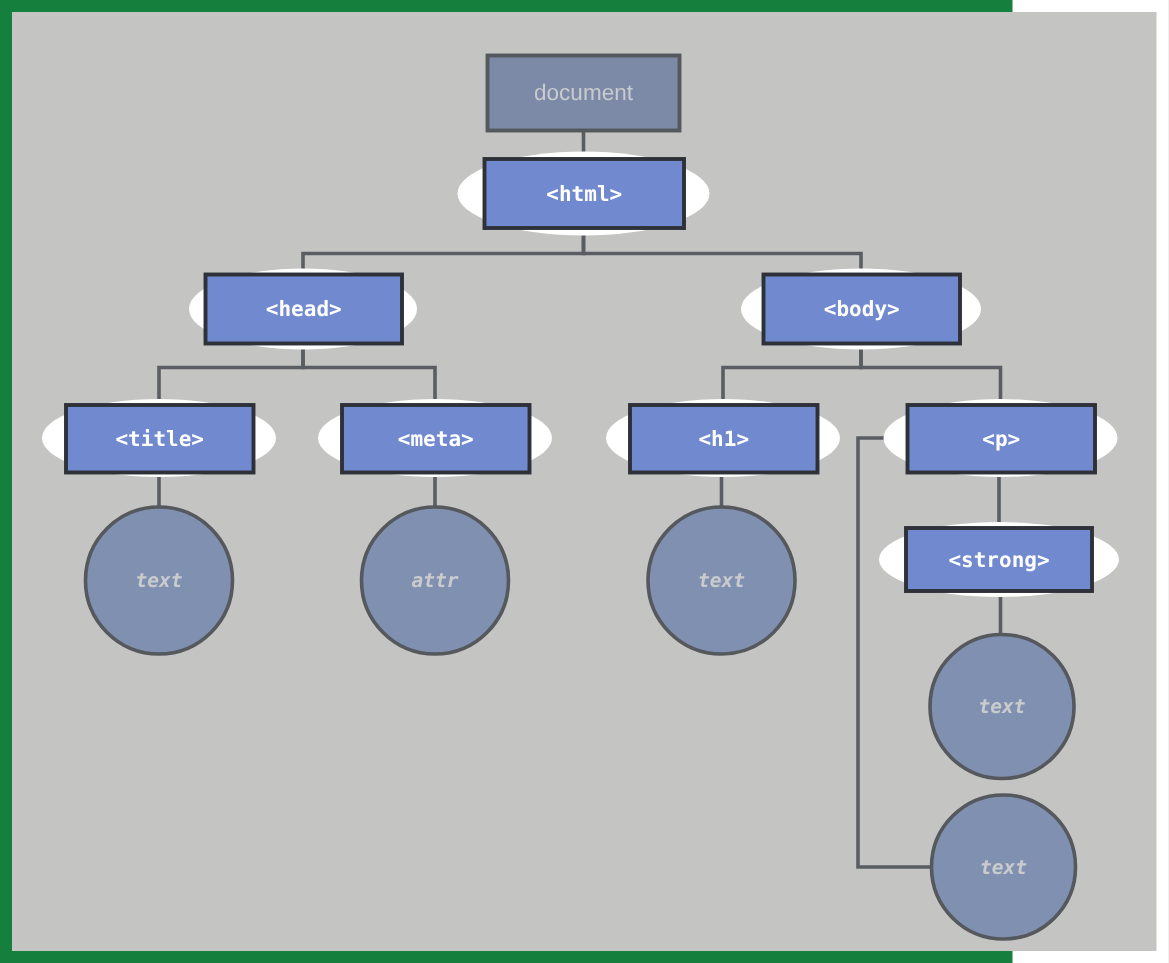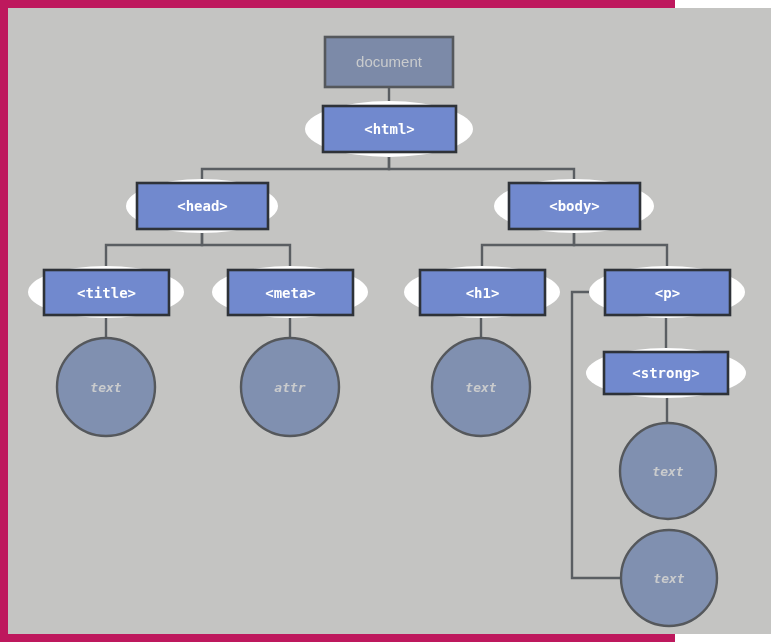--- a/index.html
+++ b/index.html
@@ -10,21 +10,21 @@
   body {
     width: 779px;
     height: 642px;
     font-family: "Liberation Sans", sans-serif;
     overflow: hidden;
   }
   #diagram-root {
     position: relative;
     width: 675px;
     height: 642px;
-    background: #be185d;
+    background: #15803d;
   }
   #dom-tree-svg {
     display: block;
     width: 779px;
     height: 642px;
   }
   .canvas-bg {
     fill: #c4c4c2;
   }
   .edge-line {

